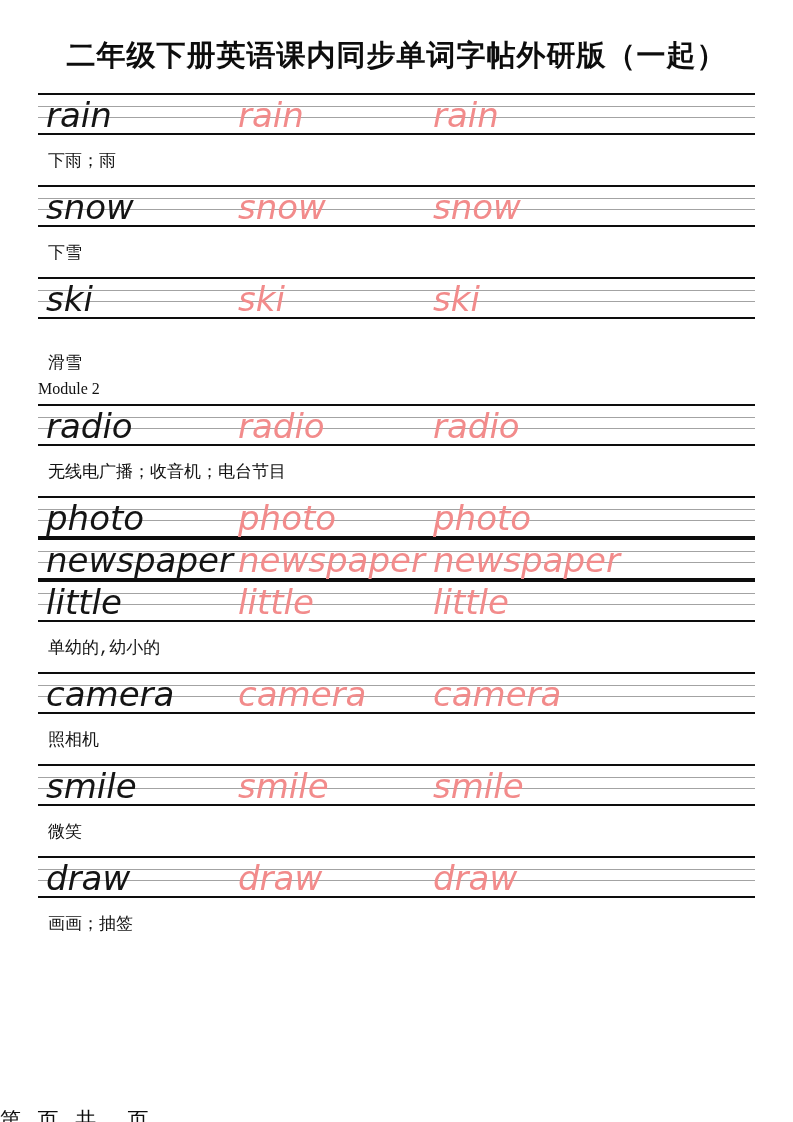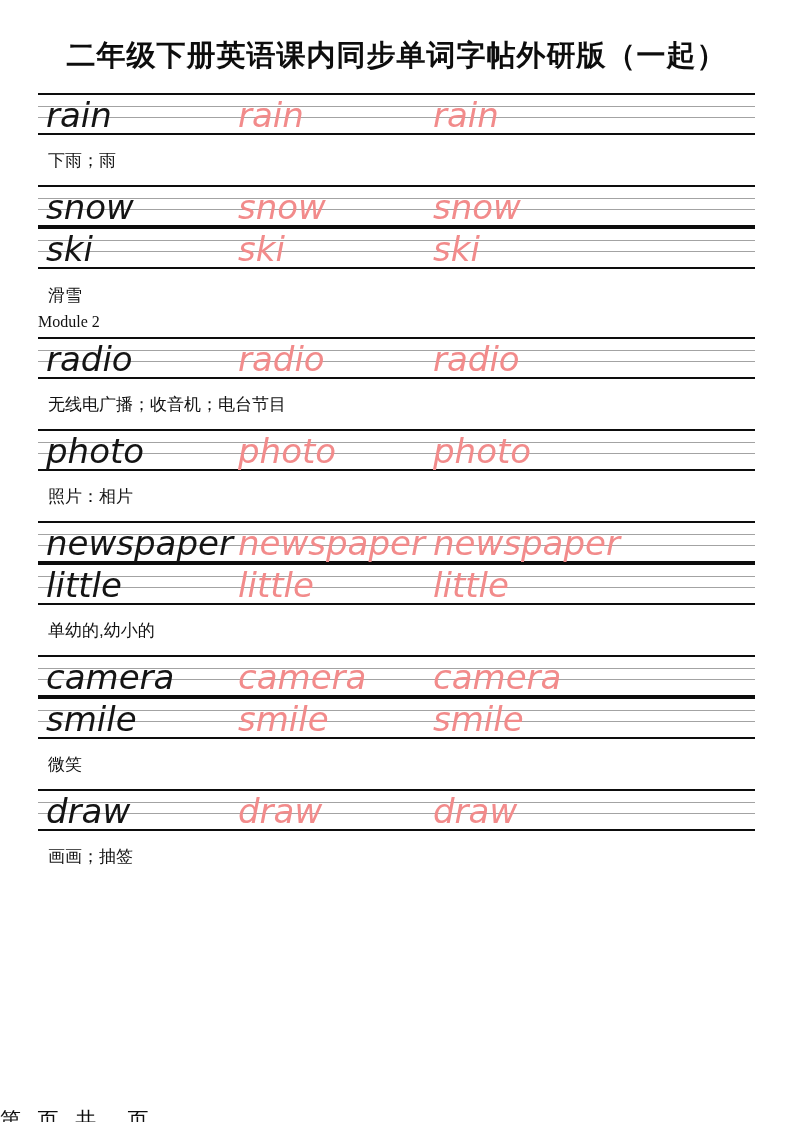--- a/index.html
+++ b/index.html
@@ -49,27 +49,27 @@
   .word.black { left:8px; color:#141414; }
   .word.pink  { color:#f28b8b; }
   .word.p1 { left:200px; }
   .word.p2 { left:395px; }
 
   .meaning {
     height:50px;
     display:flex;
     align-items:center;
     padding-left:10px;
-    font-family:Liberation Sans, sans-serif;
+    font-family:Liberation Mono, monospace;
     font-size:17px;
     color:#111111;
   }
   
   .meaning-tall {
-    height:68px;
+    height:85px;
     display:flex;
     flex-direction:column;
     justify-content:flex-end;
     padding-bottom:6px;
     font-family:"Liberation Serif","DejaVu Serif",serif;
     color:#111111;
   }
   .meaning-tall .cn-line { padding-left:10px; font-size:17px; margin-bottom:6px; }
   .meaning-tall .module-note { padding-left:0; font-size:16px; }
 
@@ -105,20 +105,21 @@
     </section>
 
     <section class="block">
       <div class="write-area">
         <div class="thin-line t1"></div>
         <div class="thin-line t2"></div>
         <span class="word black">snow</span>
         <span class="word pink p1">snow</span>
         <span class="word pink p2">snow</span>
       </div>
+      <div class="meaning">下雪</div>
     </section>
 
     <section class="block">
       <div class="write-area">
         <div class="thin-line t1"></div>
         <div class="thin-line t2"></div>
         <span class="word black">ski</span>
         <span class="word pink p1">ski</span>
         <span class="word pink p2">ski</span>
       </div>
@@ -140,21 +141,20 @@
     </section>
 
     <section class="block">
       <div class="write-area">
         <div class="thin-line t1"></div>
         <div class="thin-line t2"></div>
         <span class="word black">photo</span>
         <span class="word pink p1">photo</span>
         <span class="word pink p2">photo</span>
       </div>
-      <div class="meaning">照片：相片</div>
     </section>
 
     <section class="block">
       <div class="write-area">
         <div class="thin-line t1"></div>
         <div class="thin-line t2"></div>
         <span class="word black">newspaper</span>
         <span class="word pink p1">newspaper</span>
         <span class="word pink p2">newspaper</span>
       </div>
@@ -172,20 +172,21 @@
     </section>
 
     <section class="block">
       <div class="write-area">
         <div class="thin-line t1"></div>
         <div class="thin-line t2"></div>
         <span class="word black">camera</span>
         <span class="word pink p1">camera</span>
         <span class="word pink p2">camera</span>
       </div>
+      <div class="meaning">照相机</div>
     </section>
 
     <section class="block">
       <div class="write-area">
         <div class="thin-line t1"></div>
         <div class="thin-line t2"></div>
         <span class="word black">smile</span>
         <span class="word pink p1">smile</span>
         <span class="word pink p2">smile</span>
       </div>

